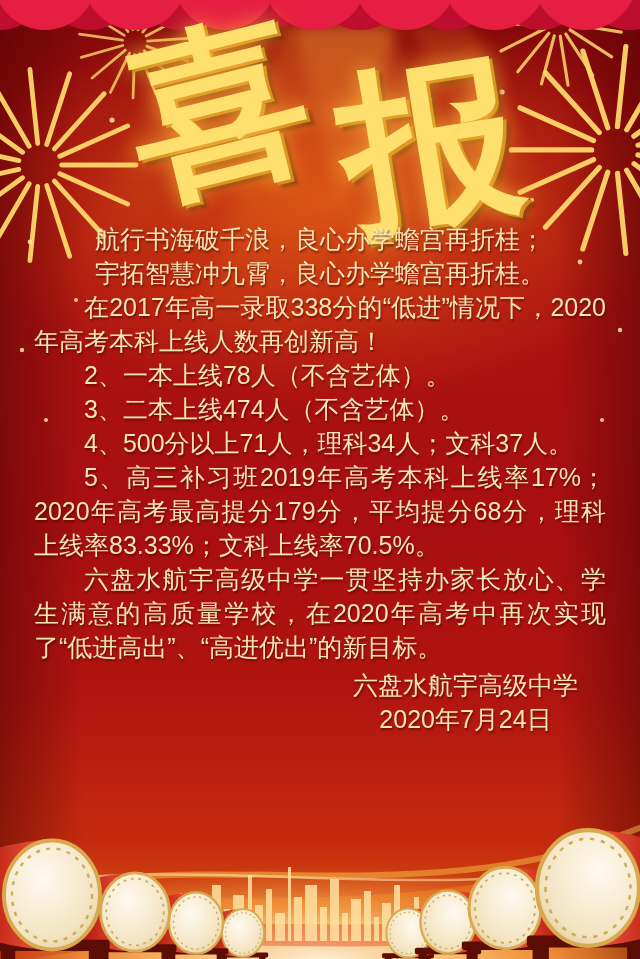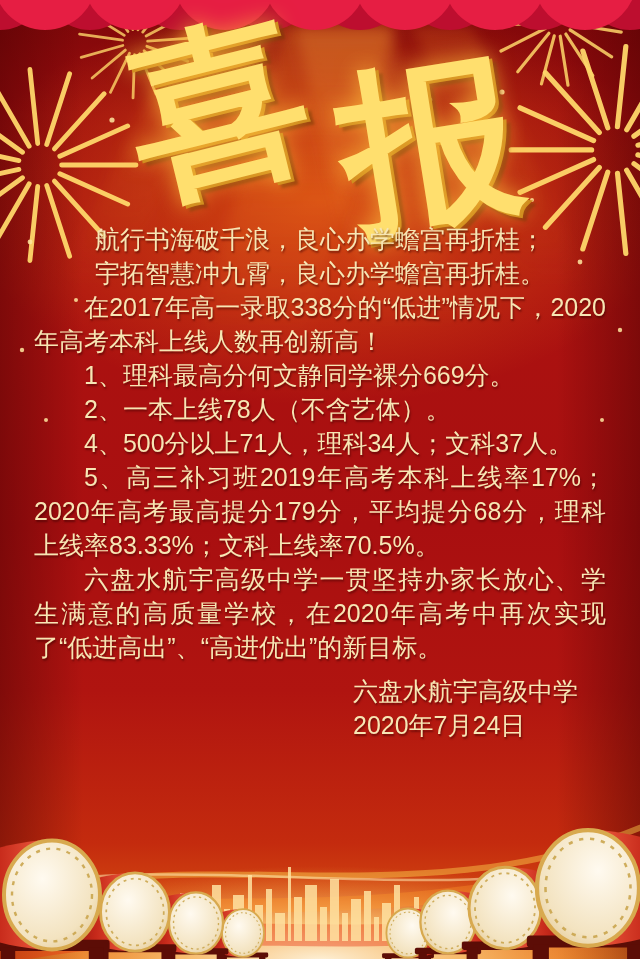--- a/index.html
+++ b/index.html
@@ -40,21 +40,21 @@
   .title .ch-2{transform:rotate(-9deg) translateY(42px);}
 
   .content{
     position:absolute;top:222px;left:34px;right:34px;z-index:4;
     color:#f7e6b4;font-weight:normal;font-size:25px;line-height:34px;
     text-shadow:1px 2px 2px rgba(60,0,0,.55);
   }
   .content p{margin:0;}
   .poem{text-align:center;}
   .indent{text-indent:2em;text-align:justify;}
-  .signature{margin-left:auto;width:fit-content;padding-right:28px;margin-top:10px;}
+  .signature{margin-left:auto;width:fit-content;text-align:center;padding-right:28px;margin-top:4px;}
 </style>
 </head>
 <body>
 
 <div class="poster">
 
   <div class="beam beam-1"></div>
   <div class="beam beam-2"></div>
   <div class="beam beam-3"></div>
   <div class="beam beam-4"></div>
@@ -128,22 +128,22 @@
 
   <div class="title">
     <span class="ch ch-1">喜</span>
     <span class="ch ch-2">报</span>
   </div>
 
   <div class="content">
     <p class="poem">航行书海破千浪，良心办学蟾宫再折桂；</p>
     <p class="poem">宇拓智慧冲九霄，良心办学蟾宫再折桂。</p>
     <p class="indent">在2017年高一录取338分的“低进”情况下，2020年高考本科上线人数再创新高！</p>
-    <p class="indent">1、理科最高分何文静同学裸分669分。</p>
     <p class="indent">2、一本上线78人（不含艺体）。</p>
+    <p class="indent">3、二本上线474人（不含艺体）。</p>
     <p class="indent">4、500分以上71人，理科34人；文科37人。</p>
     <p class="indent">5、高三补习班2019年高考本科上线率17%；2020年高考最高提分179分，平均提分68分，理科上线率83.33%；文科上线率70.5%。</p>
     <p class="indent">六盘水航宇高级中学一贯坚持办家长放心、学生满意的高质量学校，在2020年高考中再次实现了“低进高出”、“高进优出”的新目标。</p>
     <div class="signature">
       <p>六盘水航宇高级中学</p>
       <p>2020年7月24日</p>
     </div>
   </div>
 
   <svg class="bottom-scene" width="640" height="170" viewBox="0 0 640 170">

